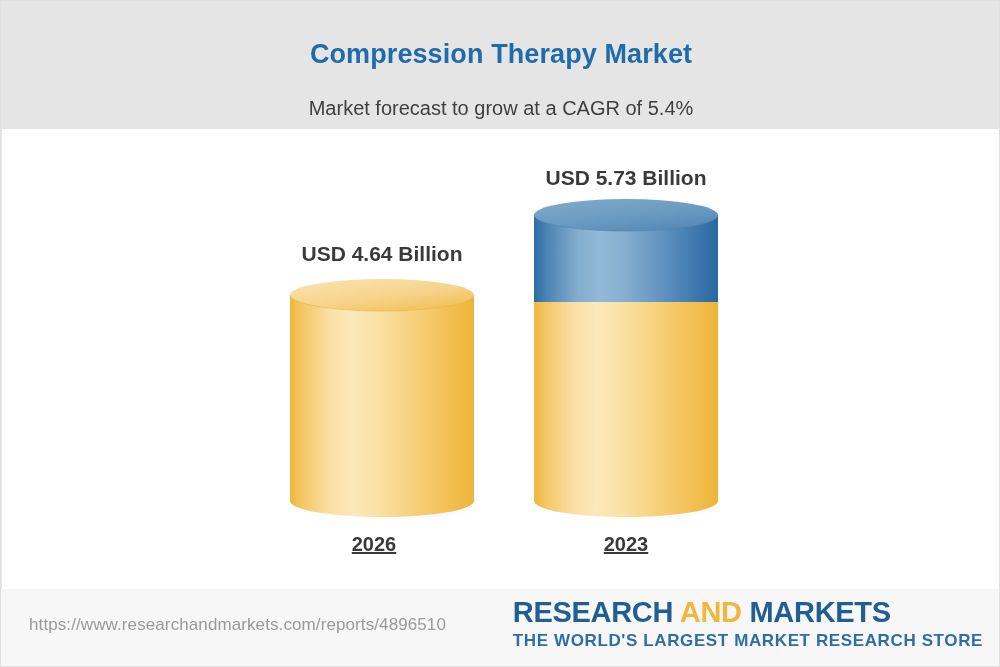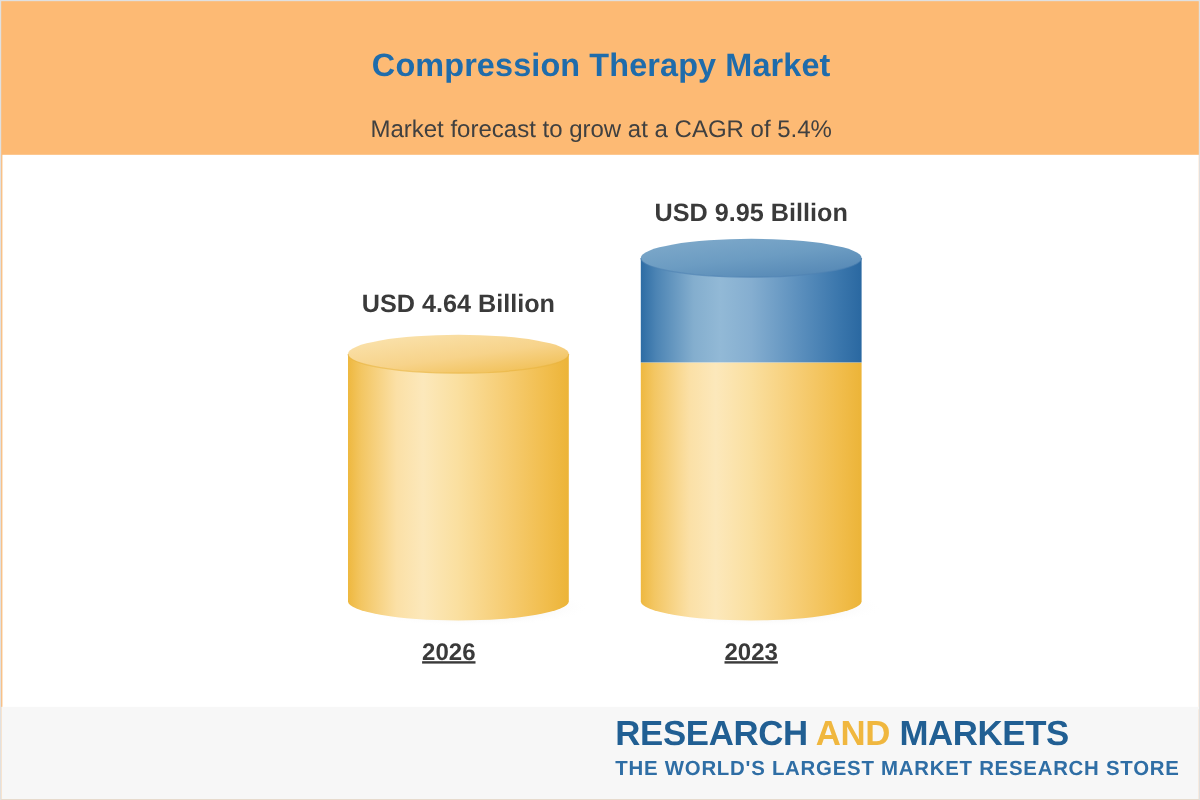--- a/index.html
+++ b/index.html
@@ -8,21 +8,21 @@
     background: #ffffff;
   }
   body {
     font-family: "Liberation Sans", sans-serif;
   }
   .frame {
     position: relative;
     width: 1000px;
     height: 667px;
     box-sizing: border-box;
-    background: #fdba74;
+    background: #e5e5e5;
     border: 1px solid #e0e0e0;
     overflow: hidden;
   }
   
   .canvas-white {
     position: absolute;
     left: 1px;
     top: 128px;
     width: 998px;
     height: 462px;
@@ -177,21 +177,21 @@
           <ellipse cx="92" cy="13" rx="92" ry="16" fill="url(#goldTop)"></ellipse>
           <path d="M0,13 A92,16 0 0 0 184,13" fill="none" stroke="#e8b23c" stroke-opacity="0.55" stroke-width="1"></path>
         </svg>
       </div>
 
       <div class="cat-label" style="left:213px; top:532px;">2026</div>
     </div>
 
     <div class="bar-group">
 
-      <div class="bar-label" style="left:465px; top:165px;">USD 9.95 Billion</div>
+      <div class="bar-label" style="left:465px; top:165px;">USD 5.73 Billion</div>
 
       <div class="cyl" style="left:533px; top:201px;">
         <svg width="200" height="324" viewBox="0 0 200 324">
           <defs>
             <linearGradient id="blueBody" x1="0" y1="0" x2="1" y2="0">
               <stop offset="0.00" stop-color="#2d6ca4"></stop>
               <stop offset="0.07" stop-color="#4c84b4"></stop>
               <stop offset="0.24" stop-color="#84aece"></stop>
               <stop offset="0.36" stop-color="#92b9d6"></stop>
               <stop offset="0.50" stop-color="#85aed0"></stop>
@@ -229,19 +229,20 @@
           <path d="M0,13 A92,16 0 0 0 184,13" fill="none" stroke="#4f82b2" stroke-opacity="0.6" stroke-width="1"></path>
         </svg>
       </div>
 
       <div class="cat-label" style="left:465px; top:532px;">2023</div>
     </div>
 
   </div>
 
   <div class="footer">
+    <div class="footer-url">https://www.researchandmarkets.com/reports/4896510</div>
     <div class="logo">
       <div class="logo-main"><span class="logo-blue">RESEARCH</span> <span class="logo-gold">AND</span> <span class="logo-blue">MARKETS</span></div>
       <div class="logo-tag">THE WORLD'S LARGEST MARKET RESEARCH STORE</div>
     </div>
   </div>
 
 </div>
 
 </body></html>

